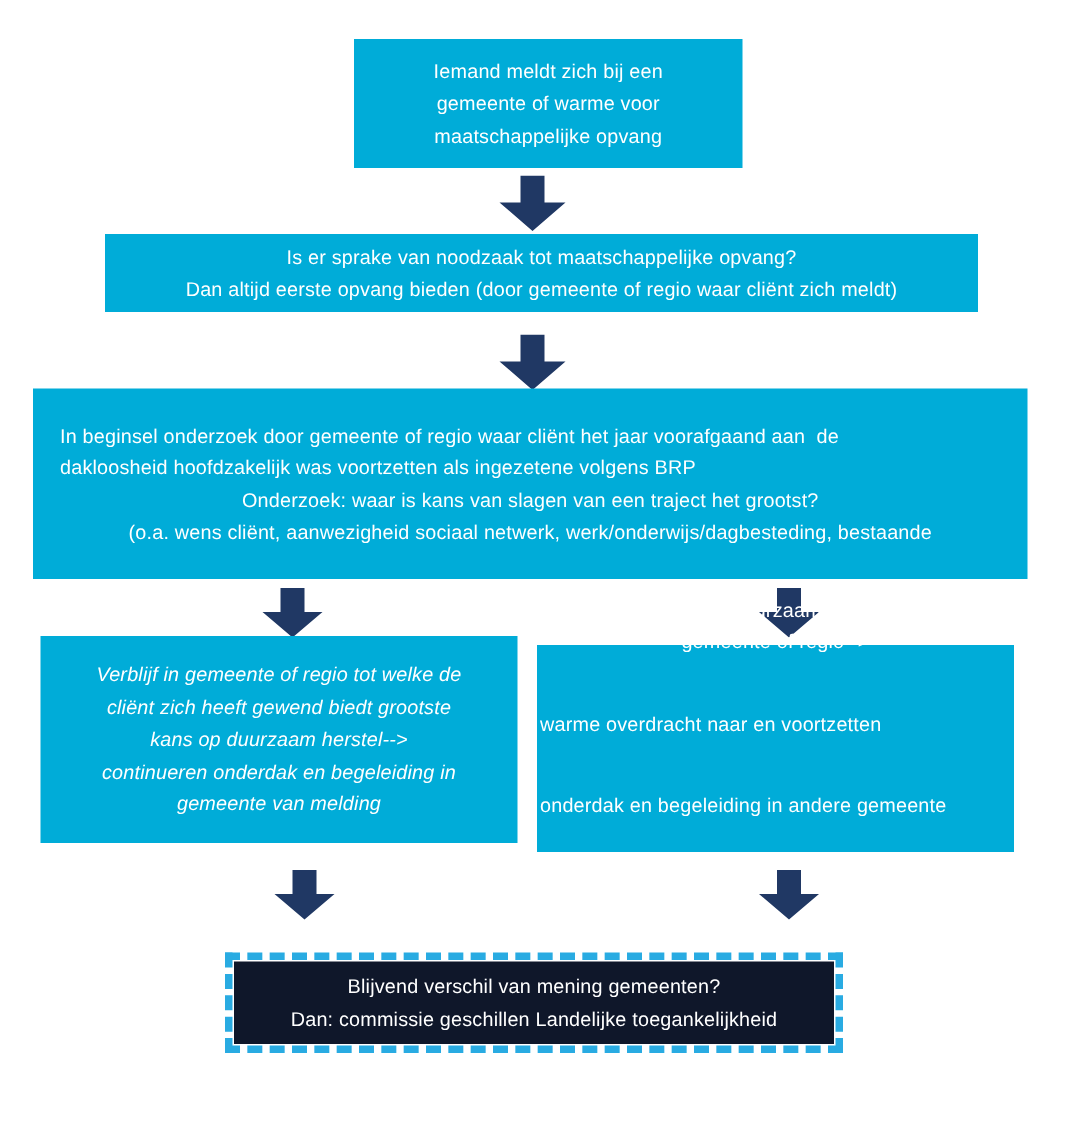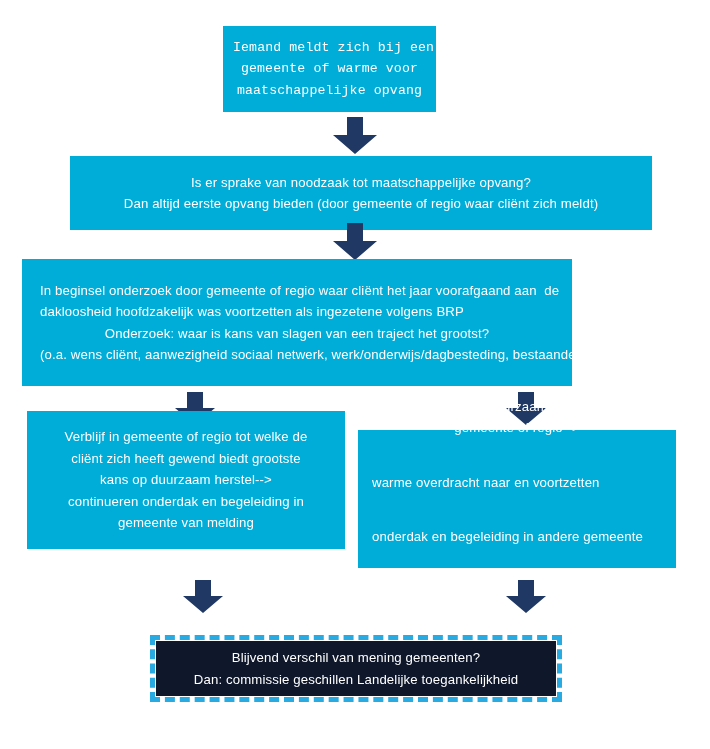--- a/index.html
+++ b/index.html
@@ -45,47 +45,47 @@
   .node-blue {
     background: #00ACD8;
   }
 
   .node-red {
     background: #0f172a;
   }
 
   
   #node-melding {
-    left: 223px; top: 26px; width: 213px; height: 86px;
+    left: 236px; top: 26px; width: 259px; height: 86px;
     padding: 0 10px;
-    font-family: Liberation Mono, monospace;
   }
 
   #node-noodzaak {
-    left: 70px; top: 156px; width: 582px; height: 74px;
+    left: 70px; top: 156px; width: 582px; height: 52px;
     padding: 0 8px;
   }
 
   #node-onderzoek {
-    left: 22px; top: 259px; width: 550px; height: 127px;
+    left: 22px; top: 259px; width: 663px; height: 127px;
     padding: 4px 18px;
     text-align: center;
   }
   #node-onderzoek .line.l-left {
     text-align: left;
   }
 
   #node-verblijf {
-    left: 27px; top: 411px; width: 318px; height: 138px;
+    left: 27px; top: 424px; width: 318px; height: 138px;
     padding: 0 10px;
+    font-style: italic;
   }
 
   #node-grootste {
     left: 358px; top: 430px; width: 318px; height: 138px;
-    padding: 0 14px;
+    padding: 0 2px;
   }
   #node-grootste .line.l-left {
     text-align: left;
     margin-top: 33px;
   }
 
   #node-geschil {
     left: 156px; top: 641px; width: 400px; height: 55px;
     padding: 0 10px;
   }

